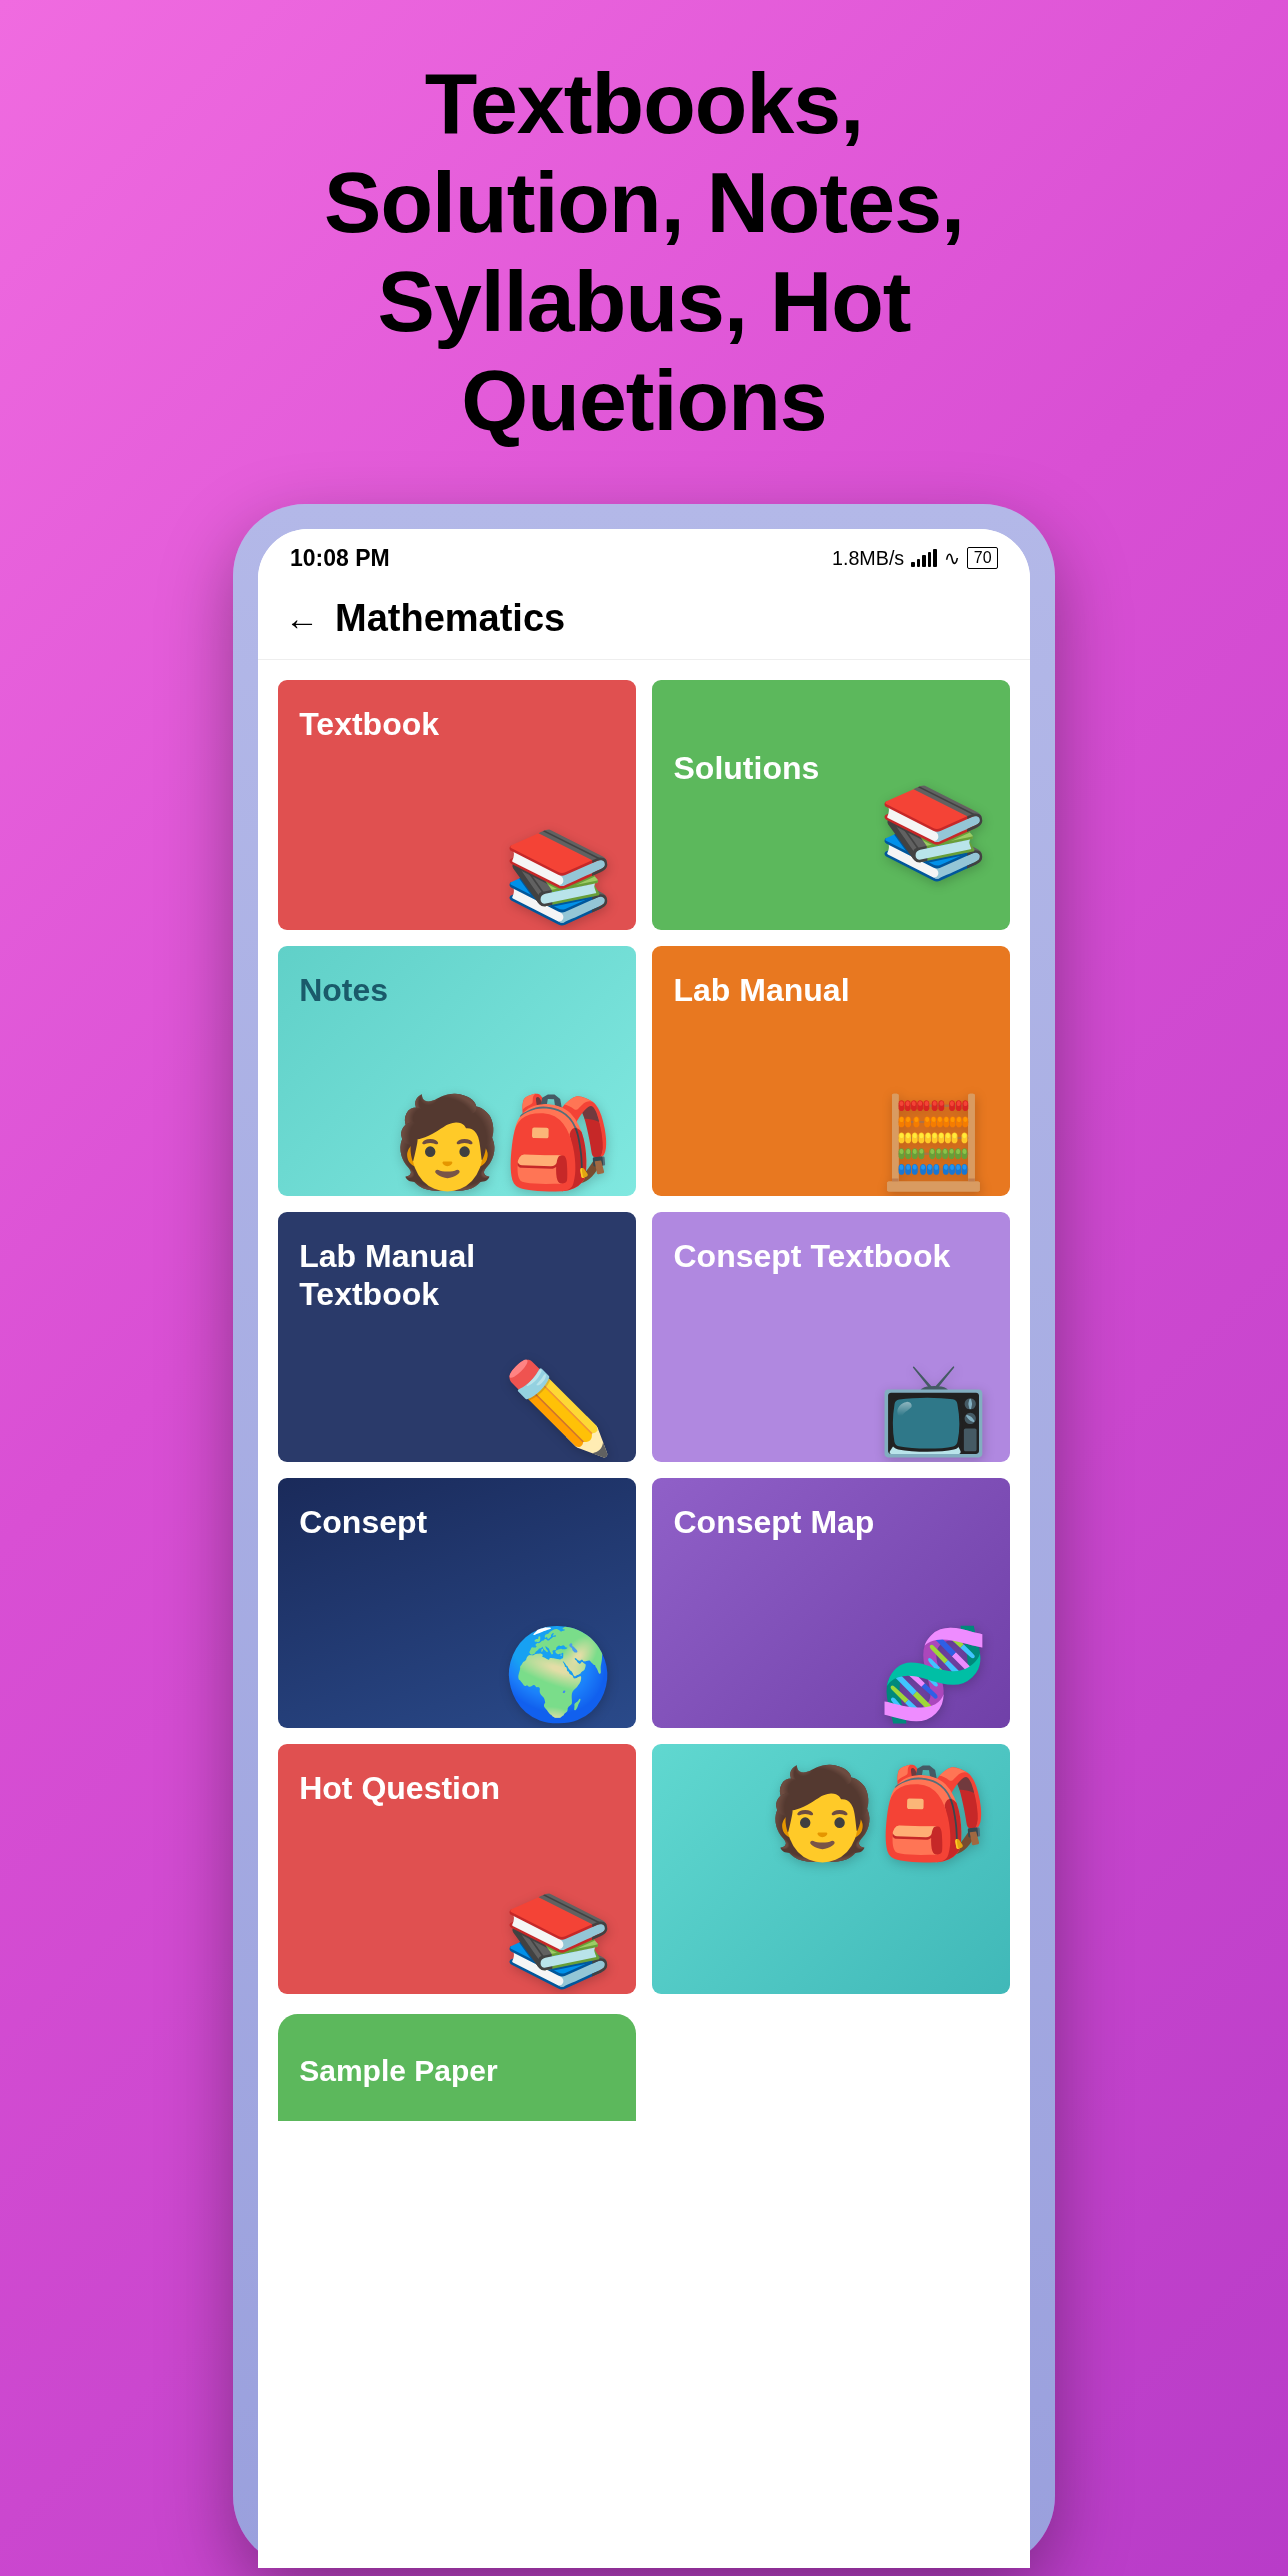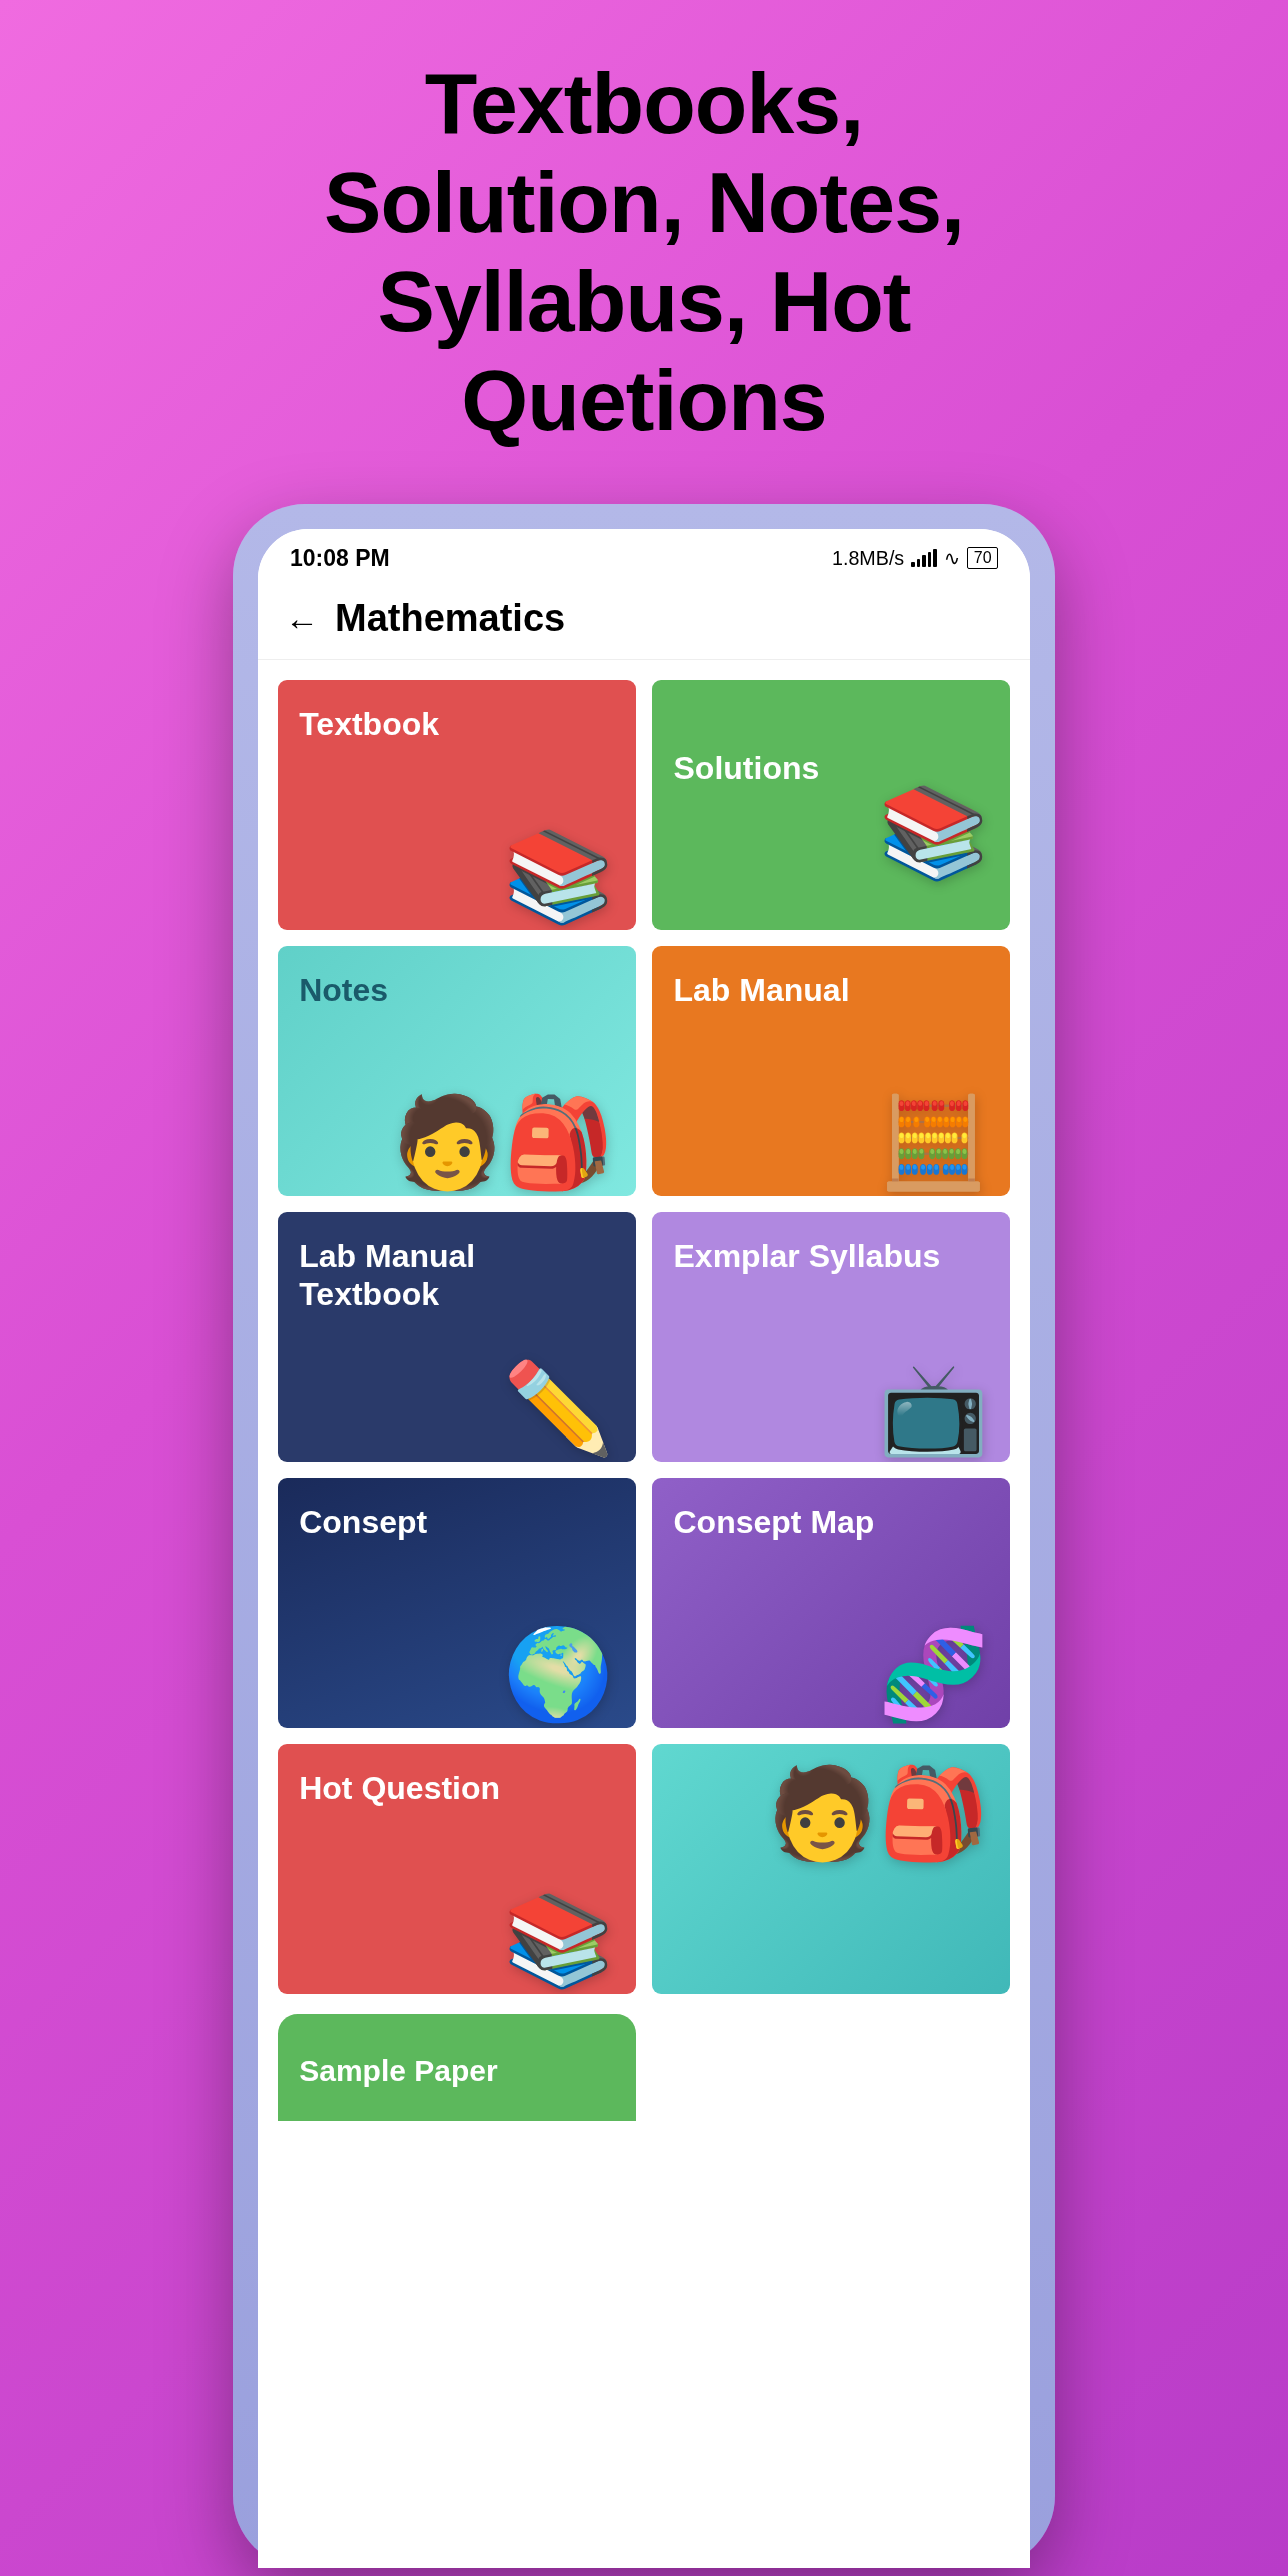--- a/index.html
+++ b/index.html
@@ -198,21 +198,21 @@
         <span class="card-label">Lab Manual</span>
         <div class="card-emoji">🧮</div>
       </div>
 
       <div class="grid-card card-labmanual-textbook">
         <span class="card-label">Lab Manual Textbook</span>
         <div class="card-emoji">✏️</div>
       </div>
 
       <div class="grid-card card-exmplar">
-        <span class="card-label">Exmplar Syllabus</span>
+        <span class="card-label">Consept Textbook</span>
         <div class="card-emoji">📺</div>
       </div>
 
       <div class="grid-card card-consept">
         <span class="card-label">Consept</span>
         <div class="card-emoji">🌍</div>
       </div>
 
       <div class="grid-card card-consept-map">
         <span class="card-label">Consept Map</span>

